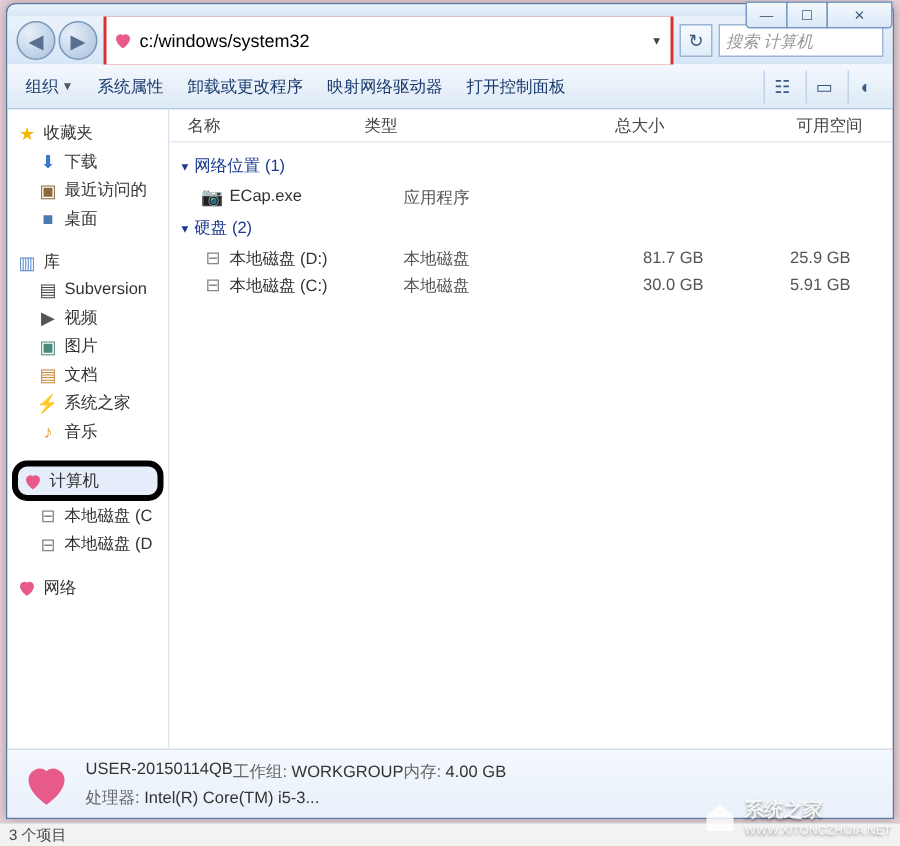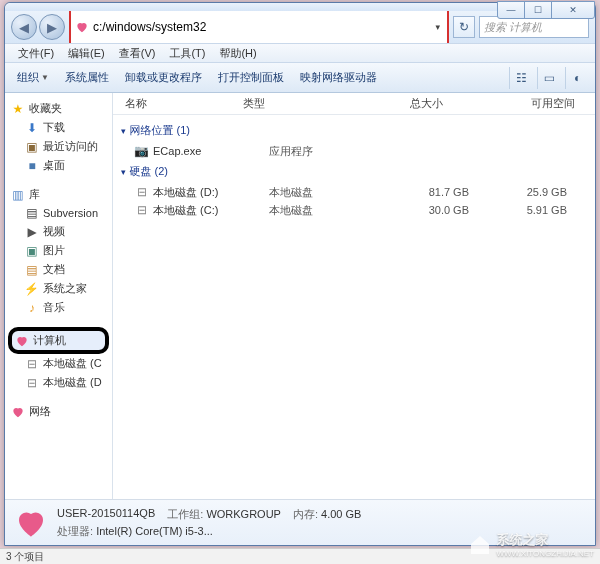--- a/index.html
+++ b/index.html
@@ -57,21 +57,21 @@
 .grouphdr .tri { font-size: 9px; }
 .row { display: flex; align-items: center; height: 18px; padding-left: 14px; color: #333; }
 .row .ico { margin-right: 4px; }
 .r-name { width: 116px; }
 .r-type { width: 110px; color: #555; }
 .r-size { width: 120px; text-align: right; padding-right: 30px; color: #555; }
 .r-free { flex: 1; text-align: right; padding-right: 20px; color: #555; }
 .details { height: 46px; border-top: 1px solid #d4dde8; background: linear-gradient(#f4f8fd,#e8f0fa); display: flex; align-items: center; padding: 4px 8px; gap: 8px; font-size: 11px; color: #333; }
 .details .bigheart { width: 36px; height: 36px; }
 .details .info { display: flex; flex-direction: column; gap: 2px; }
-.details .line { display: flex; gap: 12px; }
+.details .line { display: flex; }
 .details .lbl { color: #666; margin-top: 43px; }
 .statusbar { height: 16px; background: #f2f2f2; border-top: 1px solid #ccc; font-size: 10px; color: #444; padding-left: 6px; display: flex; align-items: center; position: absolute; bottom: 0; left: 0; right: 0; }
 .watermark { position: absolute; right: 6px; bottom: 6px; color: rgba(255,255,255,.85); font-size: 11px; text-shadow: 0 1px 2px rgba(0,0,0,.4); display: flex; align-items: center; gap: 4px; }
 .watermark svg { width: 24px; height: 24px; }
 </style>
 </head>
 <body>
 
 <div class="window">
   <div class="titlebar">
@@ -93,37 +93,30 @@
         </svg>
       <input class="addr-input" value="c:/windows/system32" style="">
       <span class="addr-drop">▾</span>
     </div>
     <div class="refreshbtn">↻</div>
     <div class="searchbox">
       <span>搜索 计算机</span>
     </div>
   </div>
 
-  <div class="menubar">
-    <span class="menuitem">文件(F)</span>
-    <span class="menuitem">编辑(E)</span>
-    <span class="menuitem">查看(V)</span>
-    <span class="menuitem">工具(T)</span>
-    <span class="menuitem">帮助(H)</span>
-  </div>
 
   <div class="toolbar">
     <div class="toolitem">
         <span>组织</span>
         <span class="caret">▼</span>
       </div>
     <div class="toolitem">系统属性</div>
     <div class="toolitem">卸载或更改程序</div>
+    <div class="toolitem">映射网络驱动器</div>
     <div class="toolitem">打开控制面板</div>
-    <div class="toolitem">映射网络驱动器</div>
     <div class="toolspace"></div>
     <div class="tooliconbtn">☷</div>
     <div class="tooliconbtn">▭</div>
     <div class="tooliconbtn">◐</div>
   </div>
 
   <div class="body">
     <div class="sidebar">
       <div class="navgroup">
         <div class="navhead">

